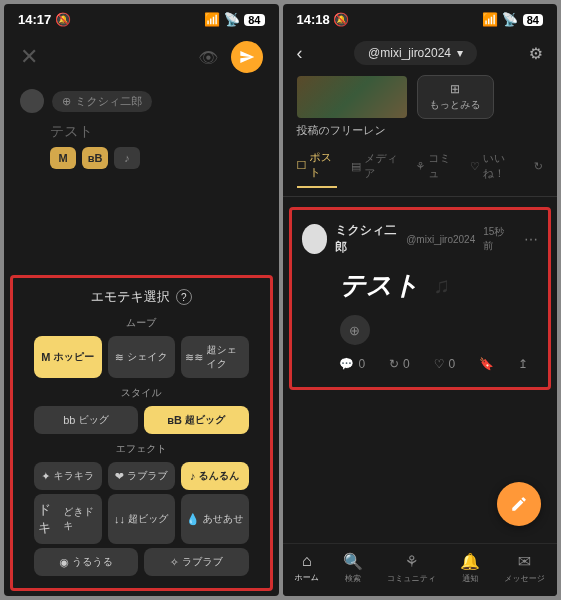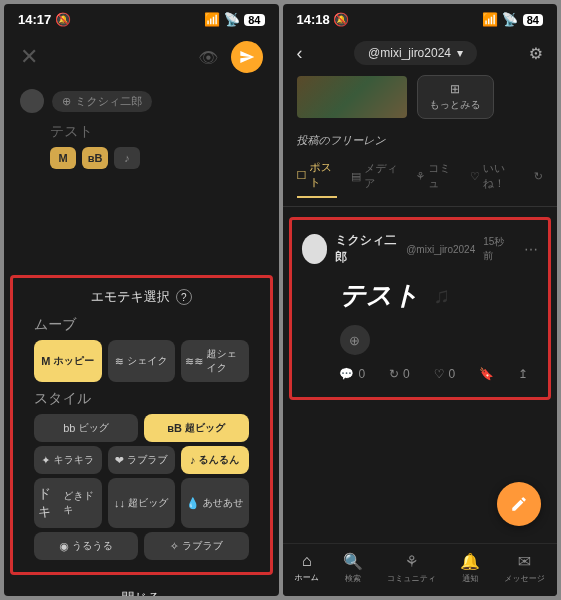--- a/index.html
+++ b/index.html
@@ -24,39 +24,39 @@
 .avatar-sm { width: 24px; height: 24px; background: #444; border-radius: 50%; }
 .user-chip { background: #333; border-radius: 14px; padding: 3px 10px; font-size: 11px; color: #888; display: flex; align-items: center; gap: 4px; }
 .compose-text { color: #666; font-size: 14px; margin: 10px 0 6px 30px; }
 .chip-row { display: flex; gap: 6px; margin-left: 30px; }
 .chip-sm { background: #d4a84b; border-radius: 6px; width: 26px; height: 22px; display: flex; align-items: center; justify-content: center; font-size: 11px; color: #2a2a2a; font-weight: 700; }
 .chip-sm.dark { background: #3a3a3a; color: #888; }
 
 .red-box-left { border: 3px solid #d32f2f; margin: 100px 6px 0; border-radius: 4px; padding: 10px 21px 8px; }
 .panel-title { text-align: center; font-size: 13px; color: #ddd; margin-bottom: 10px; display: flex; justify-content: center; align-items: center; gap: 6px; }
 .help-circle { width: 16px; height: 16px; border: 1px solid #888; border-radius: 50%; font-size: 10px; display: flex; align-items: center; justify-content: center; }
-.section-label { font-size: 14px; color: #999; margin: 8px 0 6px; }
+.section-label { font-size: 10px; color: #999; margin: 8px 0 6px; text-align: center; }
 .btn-row { display: flex; gap: 6px; margin-bottom: 4px; }
 .opt-btn { flex: 1; background: #3a3a3a; border-radius: 8px; padding: 7px 4px; font-size: 10px; color: #ccc; display: flex; align-items: center; justify-content: center; gap: 3px; }
 .opt-btn.active { background: #f5d56e; color: #2a2a2a; font-weight: 600; }
 .opt-btn .ic { font-size: 11px; }
 .half-row .opt-btn { flex: 0 0 calc(50% - 3px); }
 .close-bar { text-align: center; padding: 14px 0 10px; font-size: 13px; color: #ddd; }
 
 
 .profile-header { display: flex; align-items: center; justify-content: space-between; padding: 10px 14px; }
 .back-arrow { color: #ddd; font-size: 18px; }
 .handle-chip { background: #2a2a2a; border-radius: 16px; padding: 5px 14px; font-size: 12px; color: #ddd; display: flex; align-items: center; gap: 6px; }
 .gear { color: #aaa; font-size: 16px; }
 
 .banner-row { display: flex; align-items: center; gap: 10px; padding: 0 14px; }
 .banner-img { width: 110px; height: 42px; background: linear-gradient(135deg, #5a4a2a, #3a5a3a, #6a5a3a); border-radius: 4px; }
 .more-btn { background: #2a2a2a; border: 1px solid #444; border-radius: 8px; padding: 6px 12px; font-size: 10px; color: #aaa; text-align: center; }
 .more-icon-row { font-size: 12px; margin-bottom: 2px; }
-.banner-caption { font-size: 11px; color: #bbb; padding: 14px 14px 12px; font-style: italic; }
+.banner-caption { font-size: 11px; color: #bbb; padding: 4px 14px 12px; }
 
 .tabs { display: flex; gap: 14px; padding: 0 14px 8px; border-bottom: 1px solid #333; font-size: 11px; color: #666; }
 .tab { display: flex; align-items: center; gap: 3px; padding-bottom: 6px; }
 .tab.active { color: #e8c56a; border-bottom: 2px solid #e8c56a; }
 
 .red-box-right { border: 3px solid #d32f2f; margin: 10px 6px; border-radius: 4px; }
 .post { padding: 12px 10px; }
 .post-head { display: flex; align-items: center; gap: 8px; }
 .avatar-post { width: 30px; height: 30px; background: #ddd; border-radius: 50%; }
 .post-name { font-size: 12px; color: #ddd; font-weight: 600; }
@@ -150,20 +150,21 @@
         <div class="opt-btn">
             <span class="ic">bb</span>
             <span>ビッグ</span>
           </div>
         <div class="opt-btn active">
             <span class="ic">ʙB</span>
             <span>超ビッグ</span>
           </div>
       </div>
 
+      <div class="section-label">エフェクト</div>
       <div class="btn-row">
         <div class="opt-btn">
             <span class="ic">✦</span>
             <span>キラキラ</span>
           </div>
         <div class="opt-btn">
             <span class="ic">❤</span>
             <span>ラブラブ</span>
           </div>
         <div class="opt-btn active">

